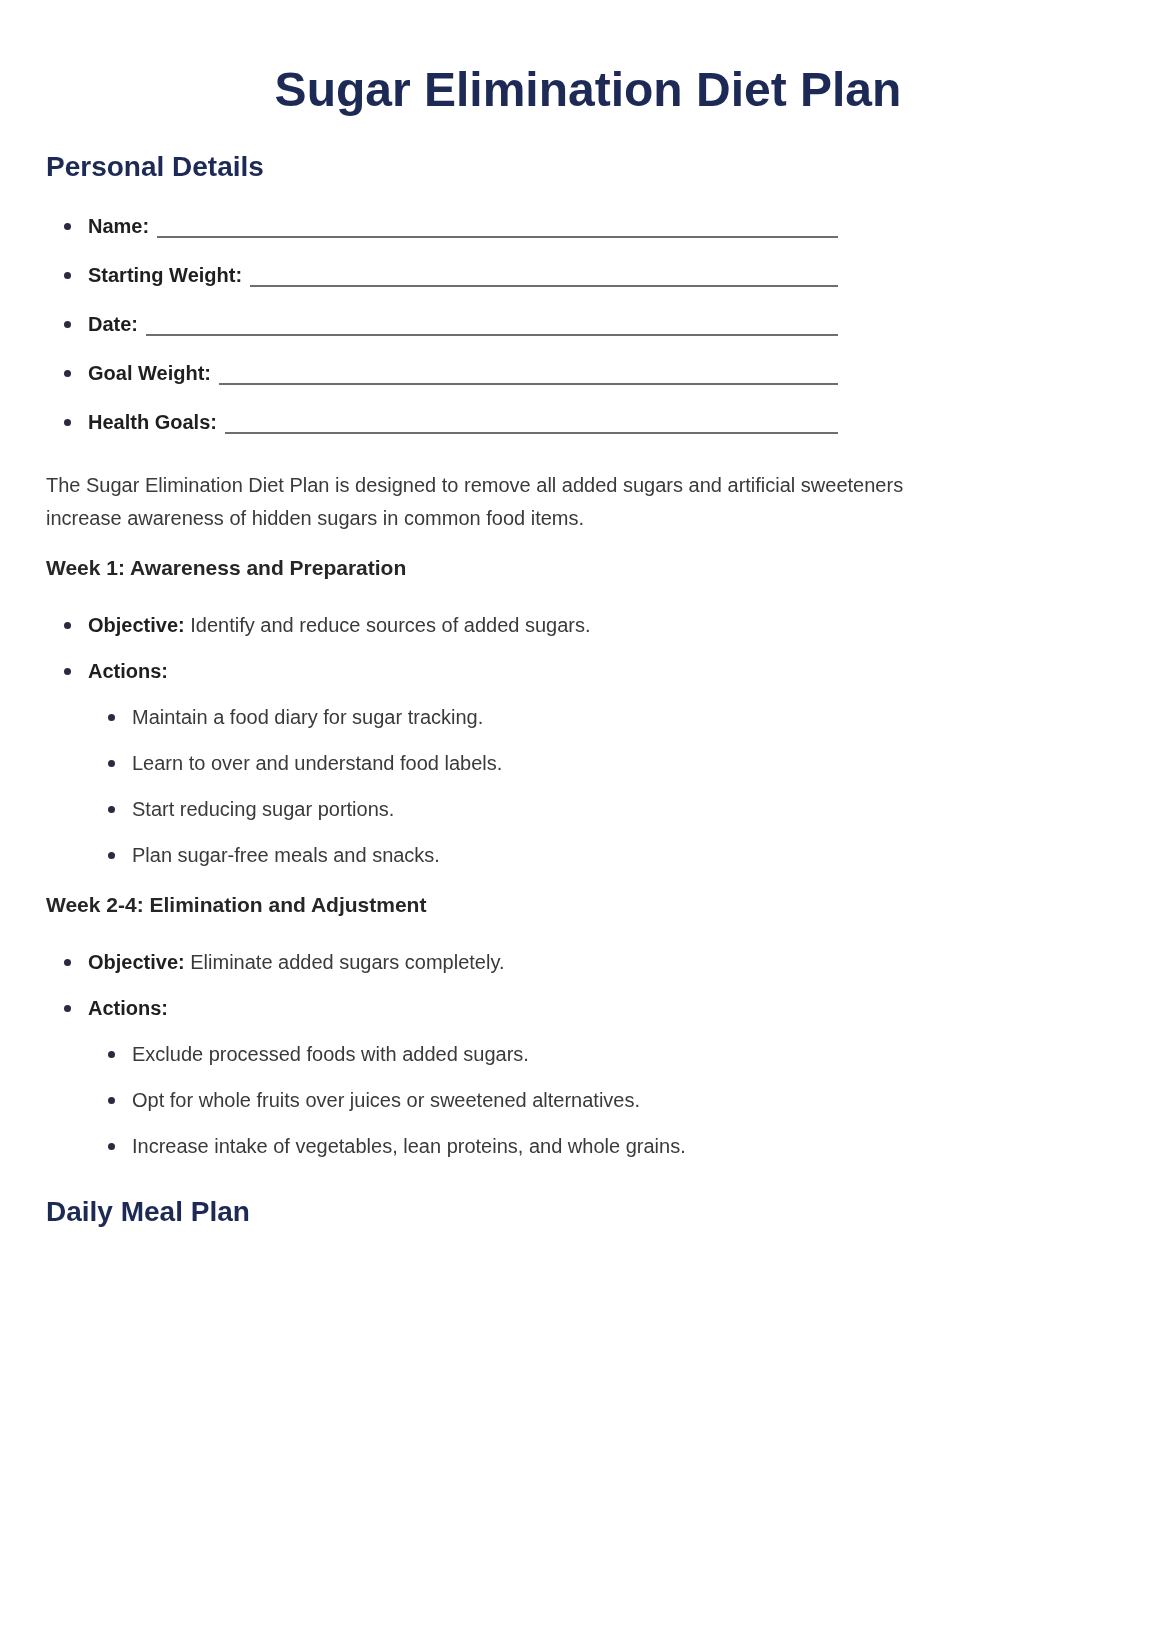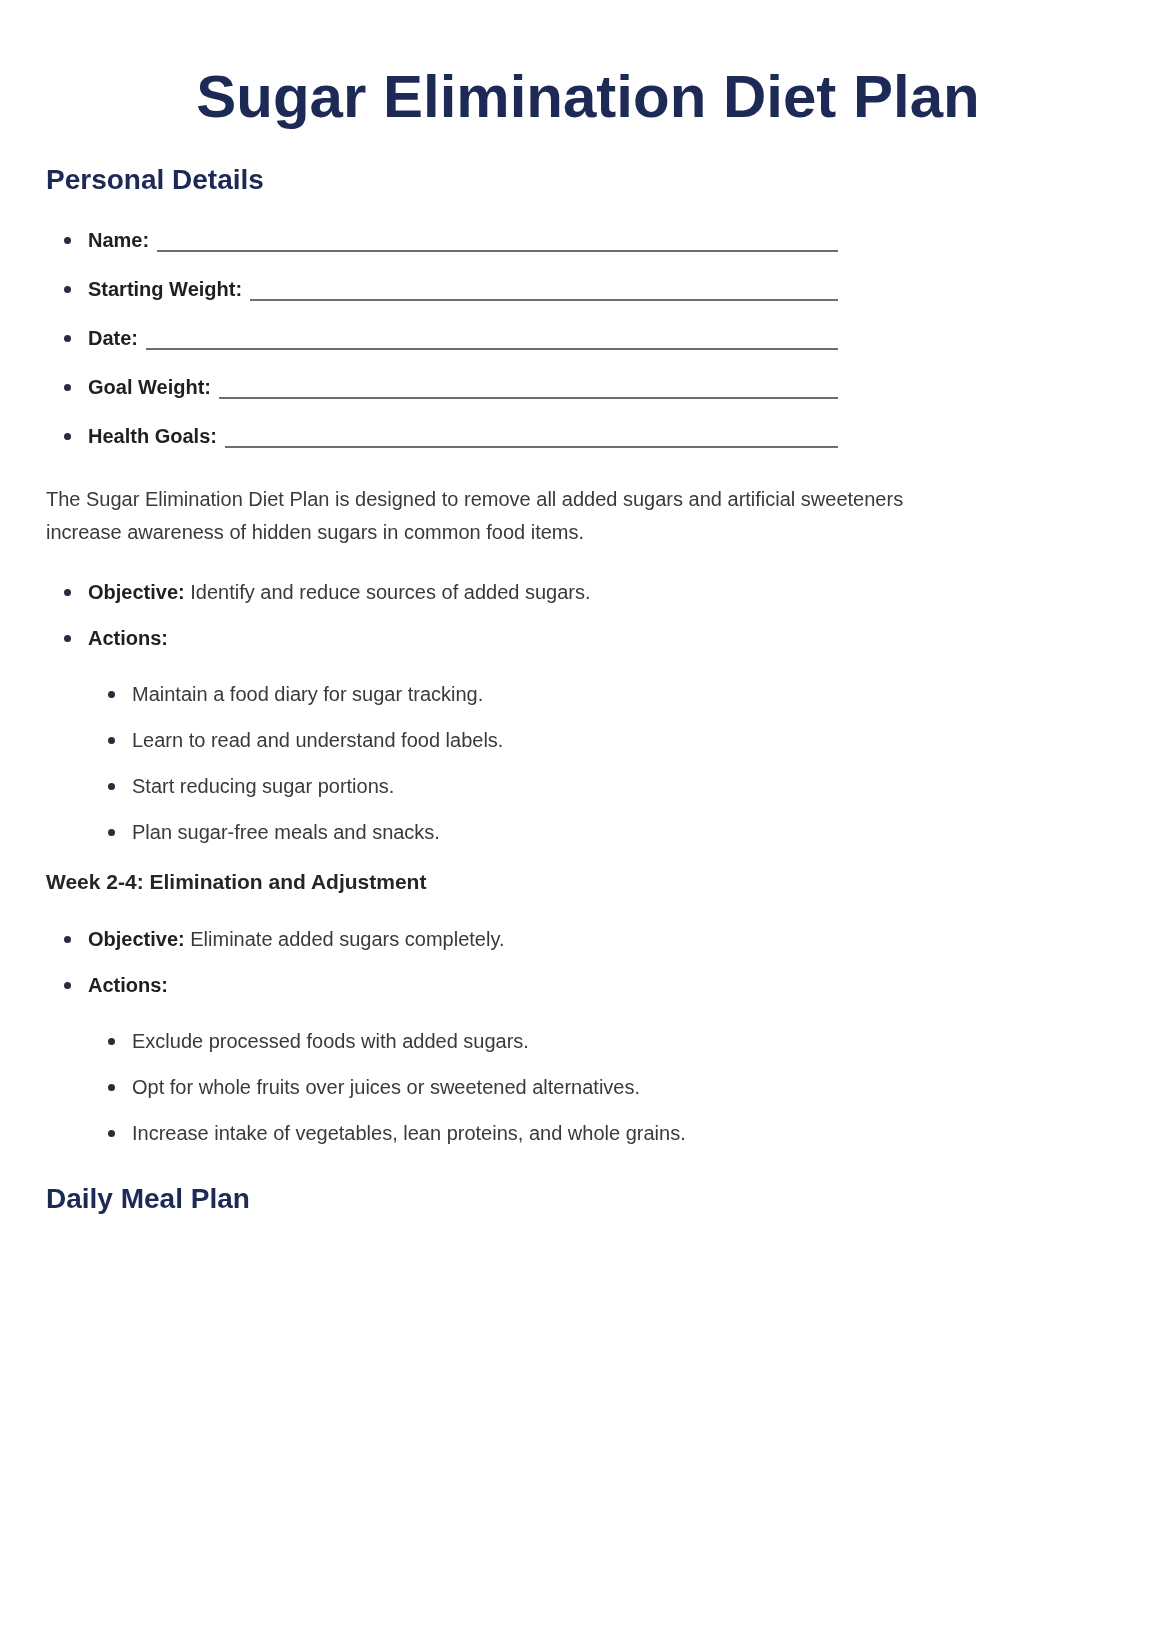--- a/index.html
+++ b/index.html
@@ -11,21 +11,21 @@
     padding:0 46px;
     overflow:hidden;
     font-family:"Liberation Sans", sans-serif;
     font-size:20px;
     line-height:1.65;
     color:#3a3a3a;
   }
   h1{
     margin:63px 0 0;
     text-align:center;
-    font-size:60px;
+    font-size:48px;
     line-height:1.14;
     font-weight:bold;
     color:#1e2a56;
   }
   h2{
     margin:32px 0 0;
     font-size:28px;
     line-height:1.2;
     font-weight:bold;
     color:#1e2a56;
@@ -40,21 +40,21 @@
   p.intro{
     margin:30px 0 0;
   }
   p.intro span{display:block;}
   ul{
     margin:27px 0 0;
     padding-left:42px;
     list-style:none;
   }
   ul ul{
-    margin:23px 0 0;
+    margin:13px 0 0;
     padding-left:44px;
   }
   li{
     margin:0 0 13px;
     position:relative;
   }
   li::before{
     content:"";
     position:absolute;
     left:-24px;
@@ -127,29 +127,30 @@
       </li>
     </ul>
   </section>
 
   <section>
     <p class="intro">
       <span>The Sugar Elimination Diet Plan is designed to remove all added sugars and artificial sweeteners</span>
       <span>increase awareness of hidden sugars in common food items.</span>
     </p>
 
+    <h3>Week 1: Awareness and Preparation</h3>
     <ul>
       <li>
         <strong class="lbl">Objective:</strong> <span>Identify and reduce sources of added sugars.</span>
       </li>
       <li>
         <strong class="lbl">Actions:</strong>
         <ul>
           <li>Maintain a food diary for sugar tracking.</li>
-          <li>Learn to read and understand food labels.</li>
+          <li>Learn to over and understand food labels.</li>
           <li>Start reducing sugar portions.</li>
           <li>Plan sugar-free meals and snacks.</li>
         </ul>
       </li>
     </ul>
 
     <h3>Week 2-4: Elimination and Adjustment</h3>
     <ul>
       <li>
         <strong class="lbl">Objective:</strong> <span>Eliminate added sugars completely.</span>

